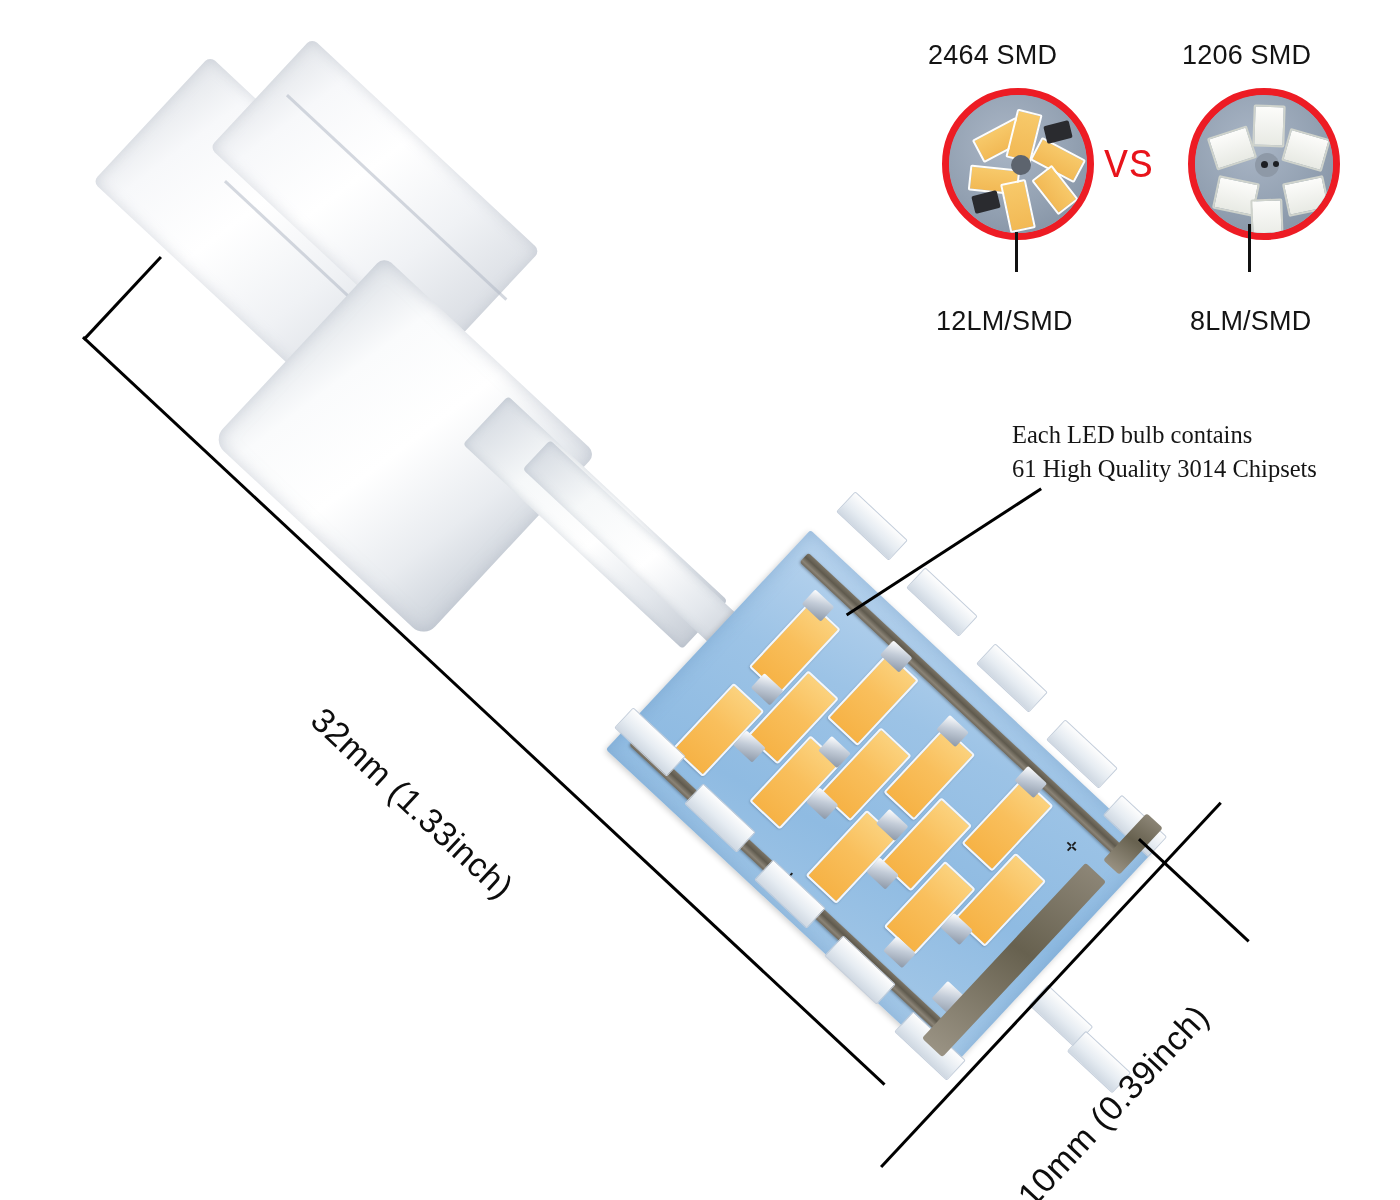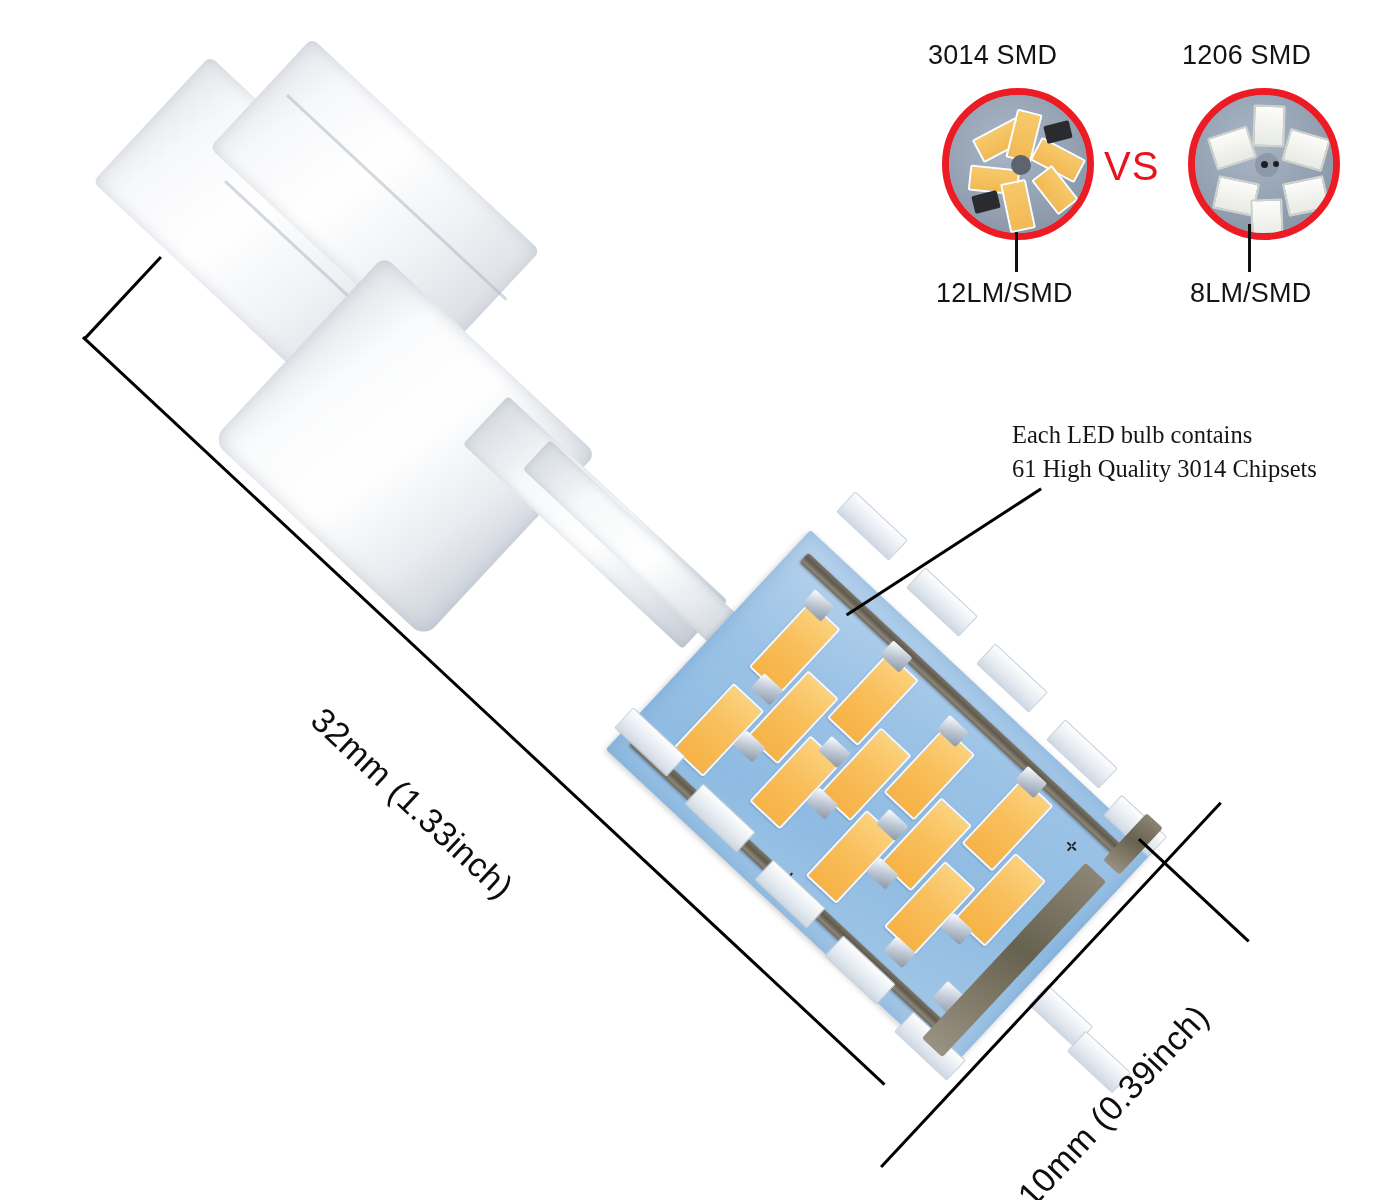--- a/index.html
+++ b/index.html
@@ -3,22 +3,22 @@
 <meta charset="utf-8">
 <style>
   html,body{margin:0;padding:0;background:#ffffff;}
   body{width:1400px;height:1200px;position:relative;overflow:hidden;
        font-family:"Liberation Sans","DejaVu Sans",sans-serif;color:#111;}
   .stage{position:absolute;left:0;top:0;width:1400px;height:1200px;}
 
   
   .lbl{position:absolute;white-space:nowrap;color:#141414;}
   .lbl-smd{font-size:27px;letter-spacing:.2px;}
-  .lbl-lm{font-size:27px;letter-spacing:.2px;}
-  .vs{position:absolute;font-size:40px;color:#e8141b;font-weight:400;letter-spacing:1px;}
+  .lbl-lm{font-size:27px;letter-spacing:.2px;margin-top:28px;}
+  .vs{position:absolute;font-size:40px;color:#e8141b;font-weight:400;letter-spacing:1px;font-family:Liberation Mono, monospace;}
   .callout{position:absolute;font-size:24.5px;line-height:1.42;color:#151515;white-space:nowrap;font-family:Liberation Serif, serif;}
   .dim-txt{position:absolute;font-size:34px;color:#0d0d0d;white-space:nowrap;
            transform-origin:0 0;letter-spacing:.4px;}
 
   
   .dline{position:absolute;background:#000;transform-origin:0 0;height:3px;}
 
   
   .circ{position:absolute;border-radius:50%;border:7px solid #ed1c24;overflow:hidden;
         background:#97a4b4;box-sizing:border-box;}
@@ -163,21 +163,21 @@
   </div>
 
   <div>
     <div class="callout" style="left:1012px;top:418px;">Each LED bulb contains</div>
     <div class="callout" style="left:1012px;top:452px;">61 High Quality 3014 Chipsets</div>
     <div class="leader" style="left:1042px;top:490px;width:232px;transform:rotate(147deg);"></div>
   </div>
 
   <div>
 
-    <div class="lbl lbl-smd" style="left:928px;top:40px;">3014 SMD</div>
+    <div class="lbl lbl-smd" style="left:928px;top:40px;">2464 SMD</div>
     <div class="lbl lbl-smd" style="left:1182px;top:40px;">1206 SMD</div>
 
     <div class="circ" style="left:942px;top:88px;width:152px;height:152px;">
       <div class="disc"></div>
       <div class="chip3014" style="left:26px;top:32px;width:46px;height:22px;transform:rotate(-28deg);"></div>
       <div class="chip3014" style="left:62px;top:16px;width:22px;height:46px;transform:rotate(14deg);"></div>
       <div class="chip3014" style="left:84px;top:52px;width:46px;height:22px;transform:rotate(28deg);"></div>
       <div class="chip3014" style="left:20px;top:72px;width:46px;height:22px;transform:rotate(6deg);"></div>
       <div class="chip3014" style="left:56px;top:86px;width:22px;height:46px;transform:rotate(-12deg);"></div>
       <div class="chip3014" style="left:84px;top:82px;width:40px;height:22px;transform:rotate(52deg);"></div>

